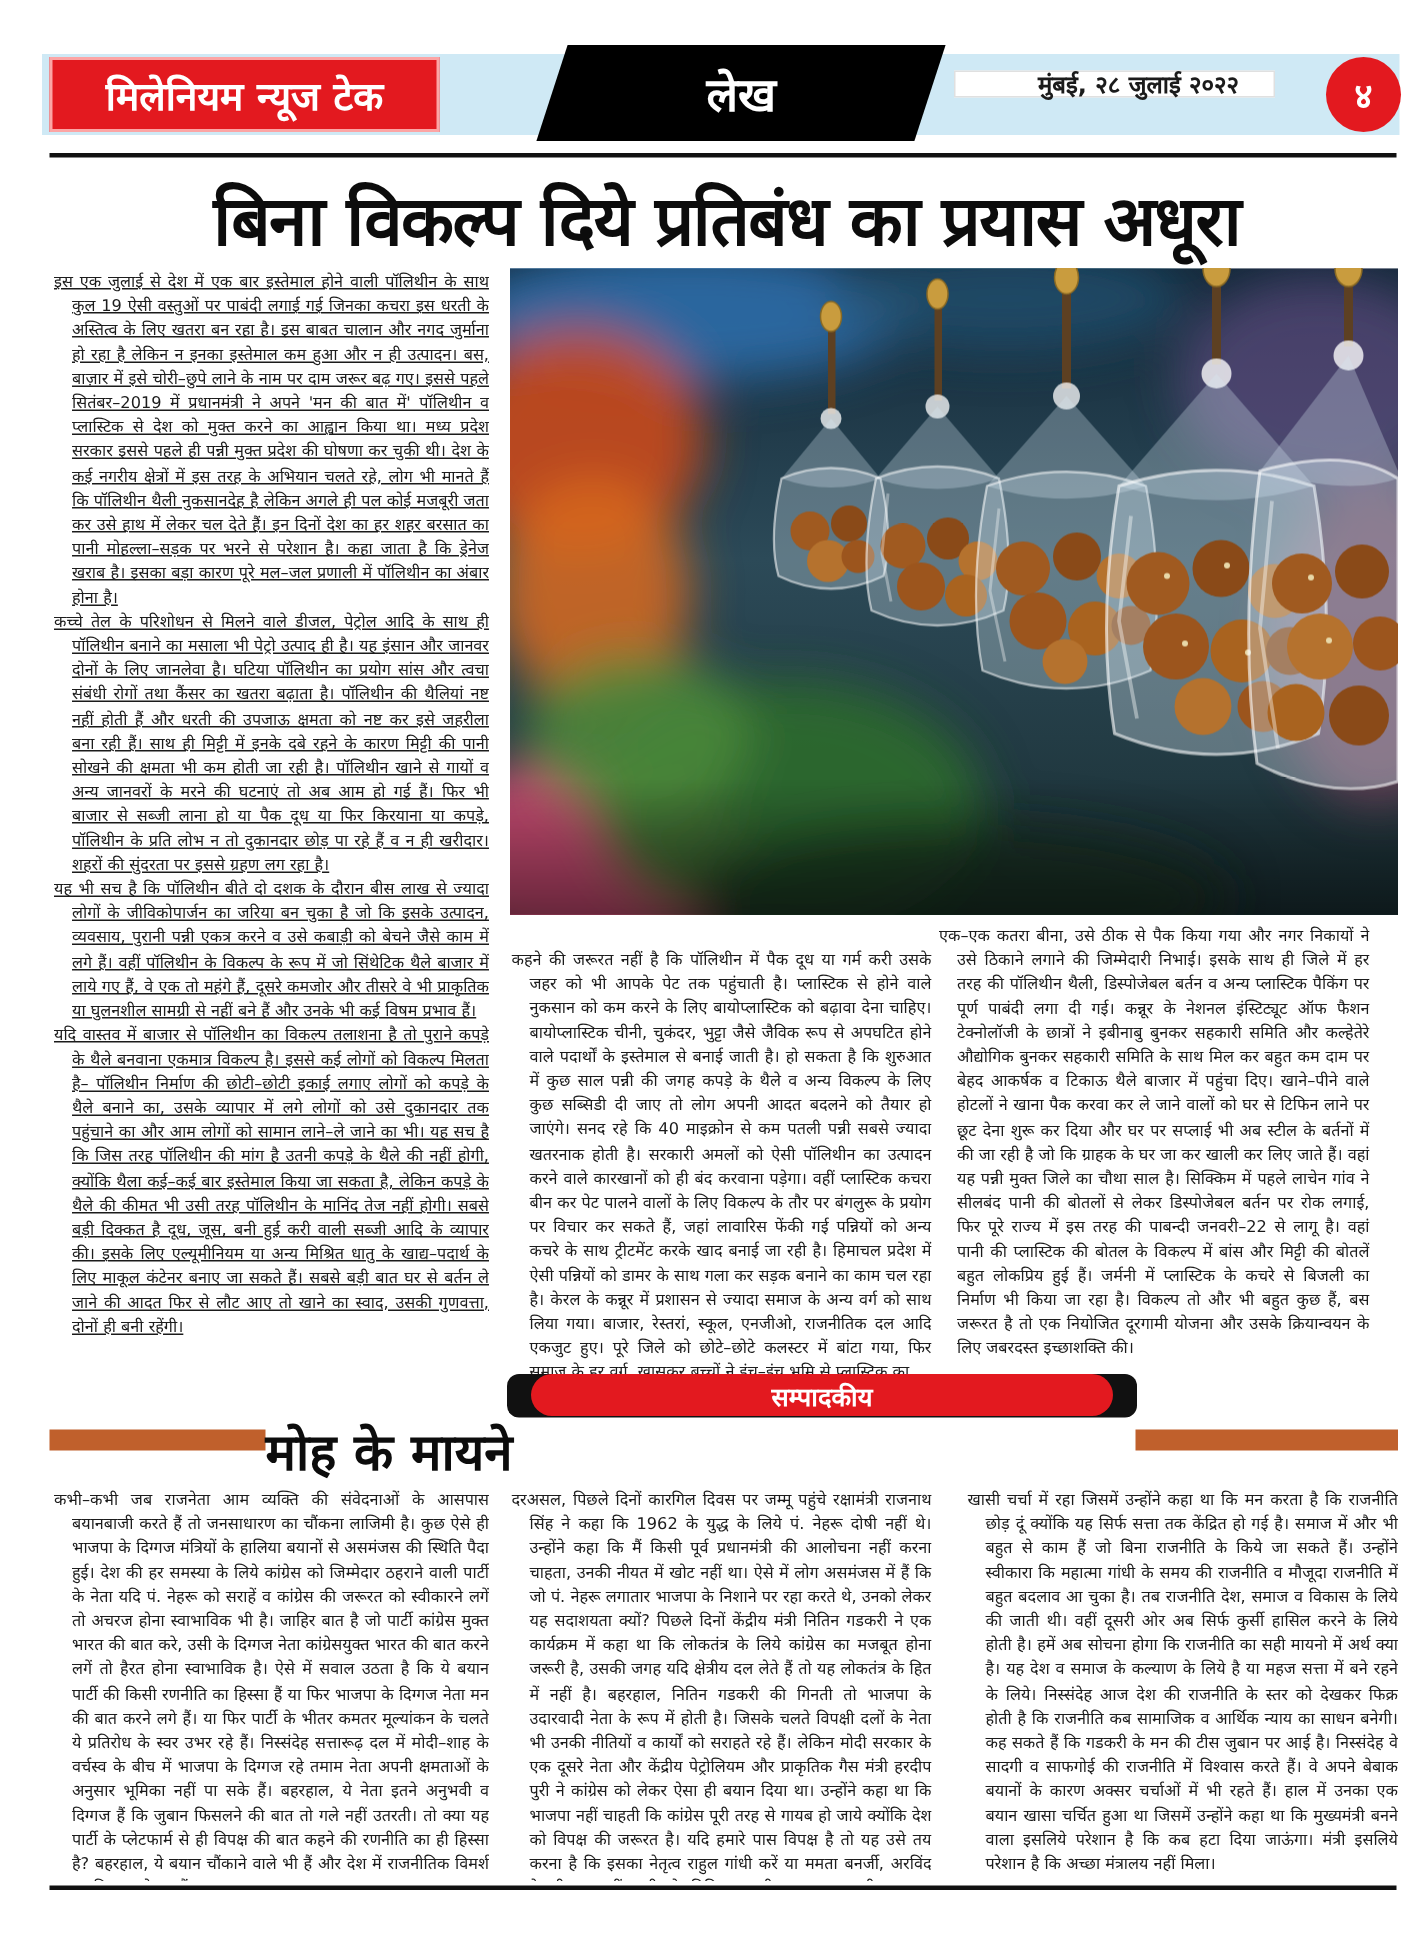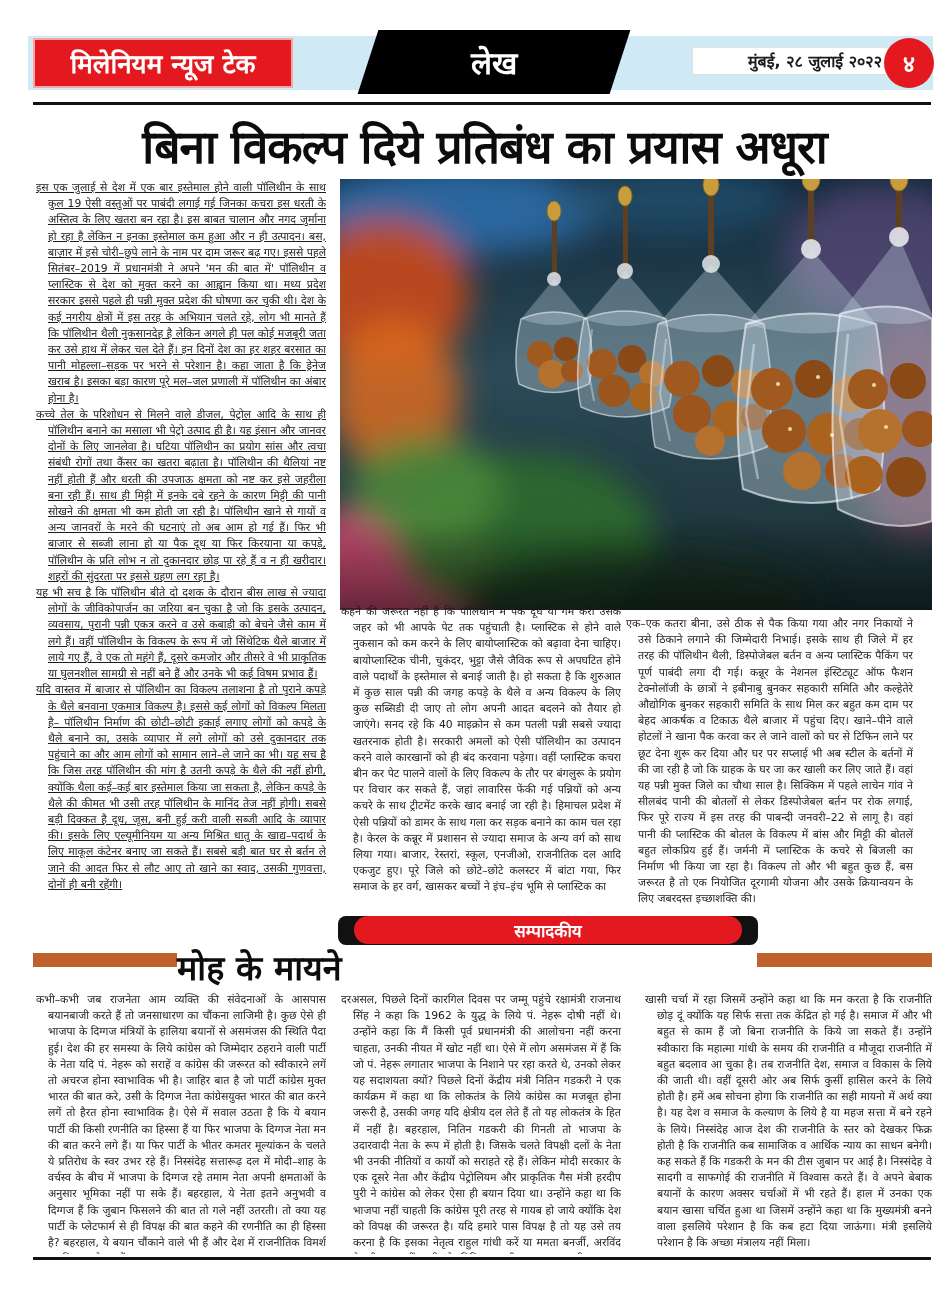--- a/index.html
+++ b/index.html
@@ -19,21 +19,21 @@
     display:flex; align-items:center; justify-content:center;
     color:#fff; font-size:26px; font-weight:bold; white-space:nowrap;
   }
   .section-flag {
     position:absolute; left:368px; top:30px; width:252px; height:64px;
     background:#000; transform:skewX(-18deg);
     display:flex; align-items:center; justify-content:center;
   }
   .section-flag span { transform:skewX(18deg); color:#fff; font-size:31px; font-weight:bold; }
   .dateline {
-    position:absolute; left:692px; top:47px; width:214px; height:28px;
+    position:absolute; left:636px; top:47px; width:214px; height:18px;
     background:#fff; border:1px solid #e0e0e0;
     display:flex; align-items:center; justify-content:center;
     font-size:16px; font-weight:bold; white-space:nowrap;padding-left:32px;
   }
   .page-circle {
     position:absolute; left:884px; top:38px; width:50px; height:50px;
     background:#e3191f; border-radius:50%;
     display:flex; align-items:center; justify-content:center;
     color:#fff; font-size:23px; font-weight:bold;
   }
@@ -46,21 +46,21 @@
     color:#0c0c0c; line-height:1.3; white-space:nowrap;
   }
 
   
   .col { position:absolute; overflow:hidden; }
   .col p, .ecol p {
     margin:0; font-size:10.8px; line-height:16.2px; text-align:justify;
     padding-left:12px; text-indent:-12px; color:#1c1c1c;
   }
   .col1 { left:36px;  top:180px; width:290px; height:730px;text-decoration:underline; }
-  .col2 { left:341px; top:604px; width:280px; height:296px; }
+  .col2 { left:341px; top:632px; width:280px; height:296px; }
   .col3 { left:626px; top:616px; width:287px; height:296px; }
 
   
   .photo { position:absolute; left:340px; top:179px; width:592px; height:431px; background:#16303f; overflow:hidden; }
   .photo svg { display:block; width:100%; height:100%; }
 
   
   .orange-bar { position:absolute; top:953px; height:14px; background:#c0602c; }
   .orange-bar.left  { left:33px;  width:144px; }
   .orange-bar.right { left:757px; width:175px; }

